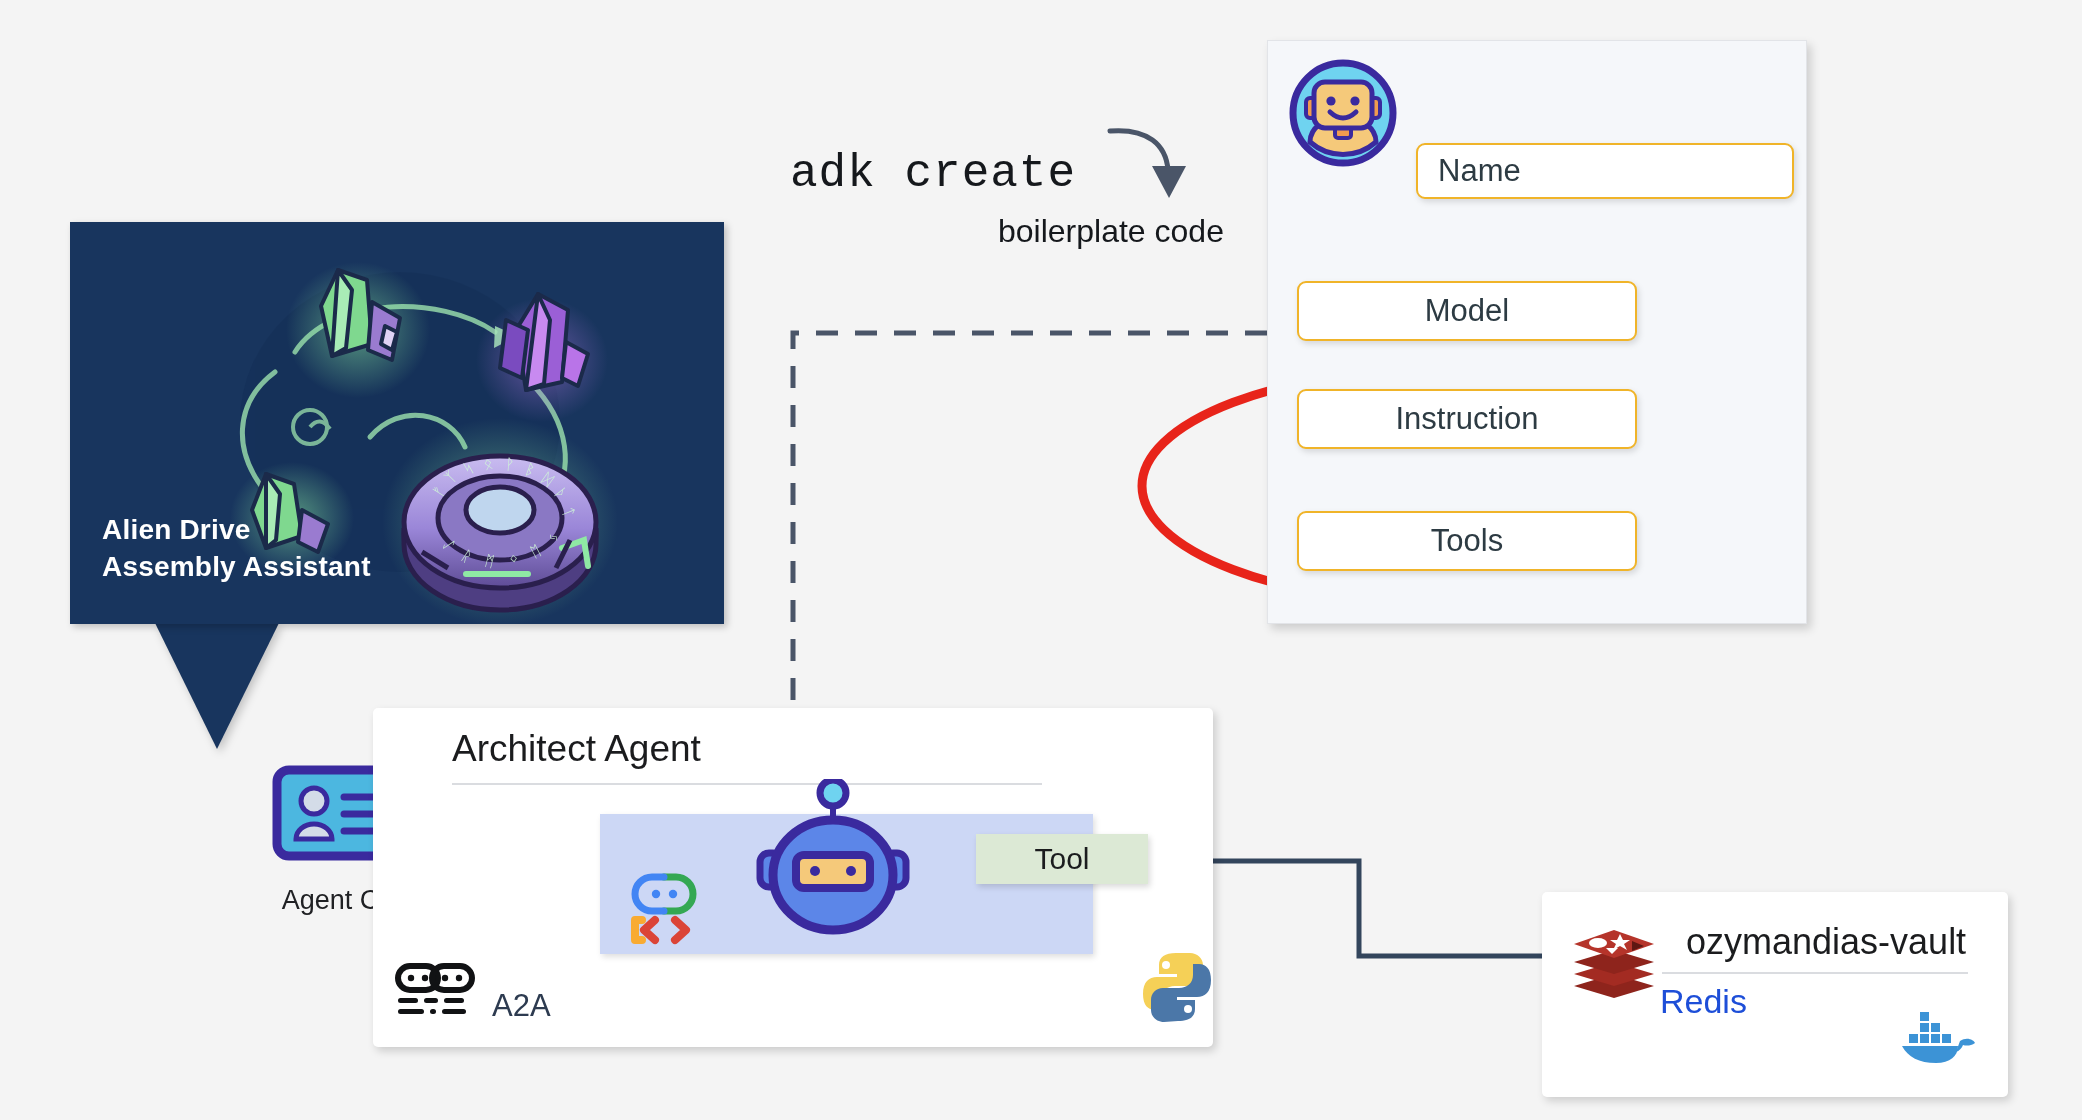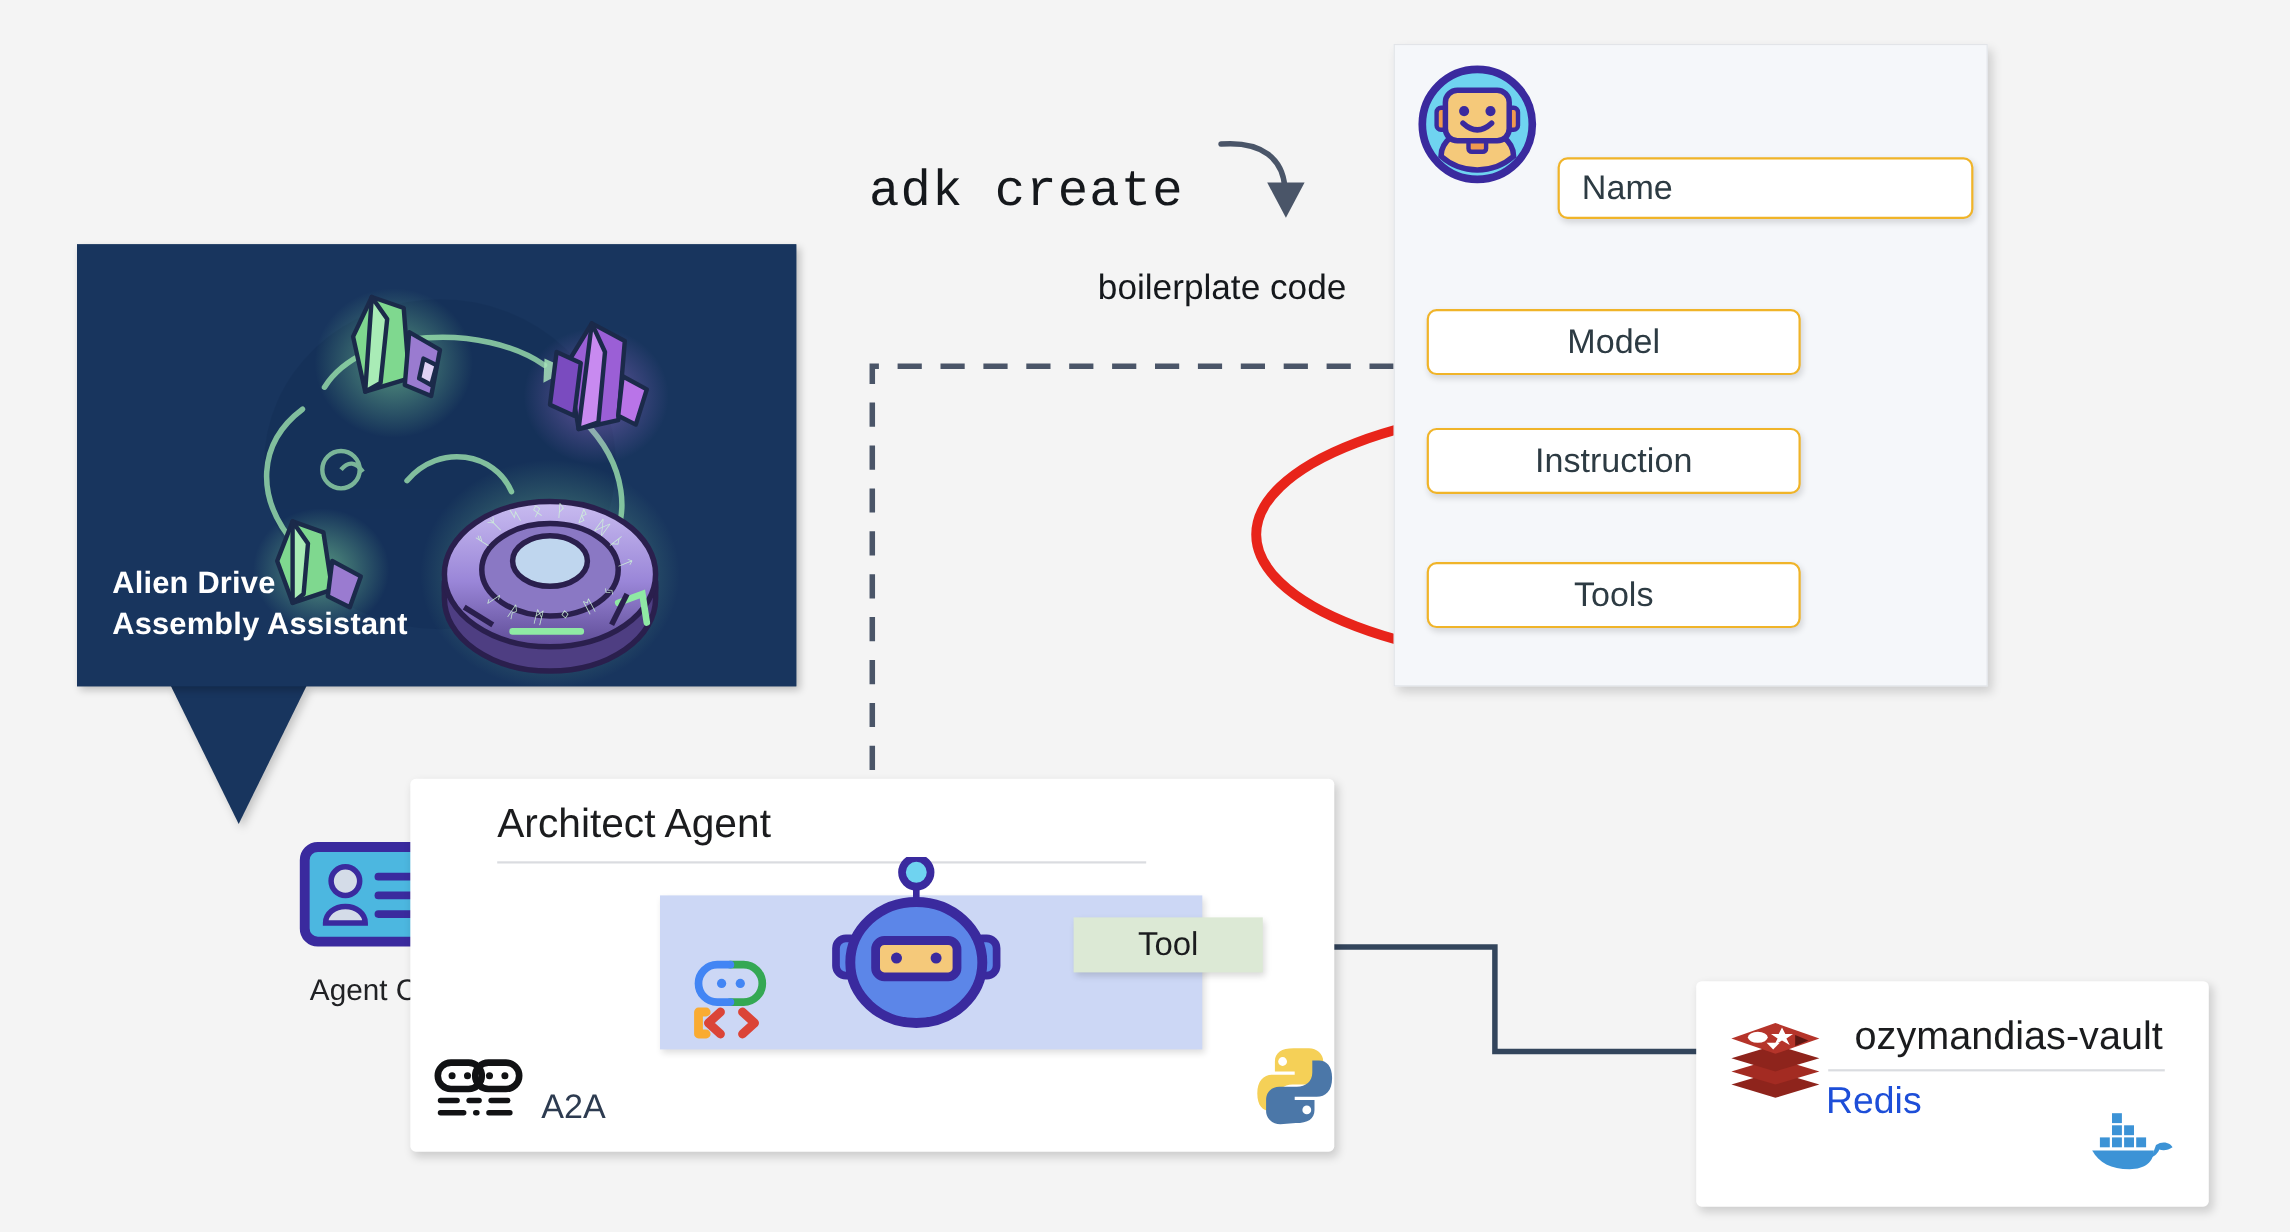--- a/index.html
+++ b/index.html
@@ -103,21 +103,21 @@
   #redis-sub{left:1660px;top:982px;font-size:34px;color:#1d4ed8;}
   #docker-logo{left:1900px;top:1010px;width:78px;height:54px;}
 
   
   #adk-create-text{
     left:790px;top:122px;
     font-family:"Liberation Mono",monospace;
     font-size:46px;color:#15181c;letter-spacing:1px;margin-top:26px;
   }
   #boilerplate-text{
-    left:998px;top:213px;font-size:32px;color:#15181c;margin-top:30px;
+    left:998px;top:213px;font-size:32px;color:#15181c;
   }
 
   svg.overlay{position:absolute;left:0;top:0;width:2082px;height:1120px;pointer-events:none;}
 </style>
 </head>
 <body>
 
 <div class="stage">
 
   <div class="abs" id="bubble-tail"></div>

